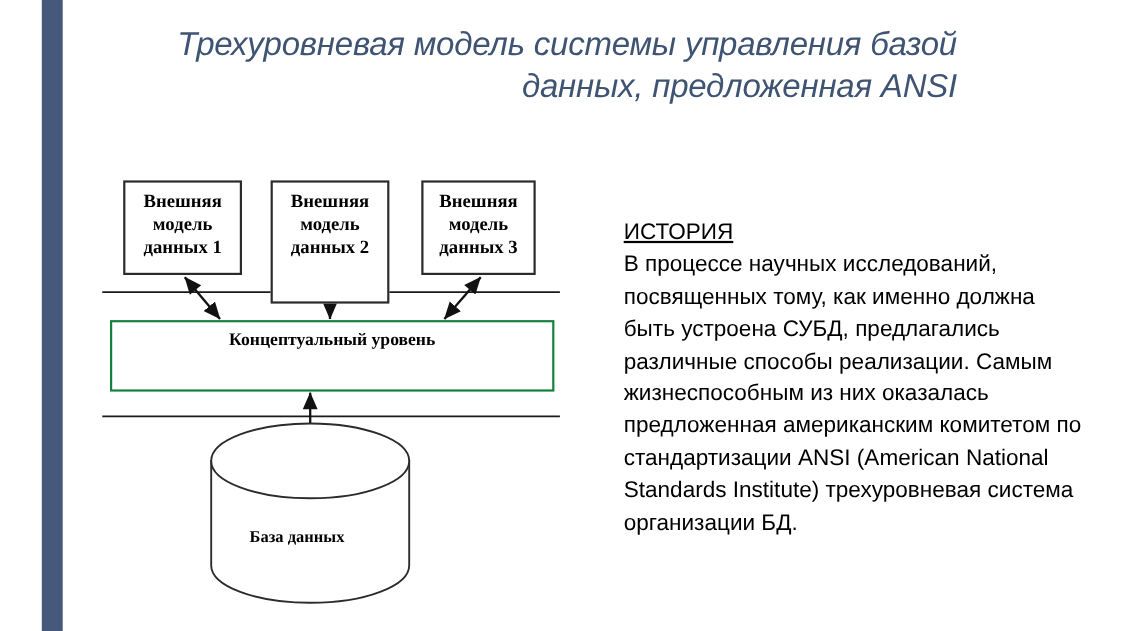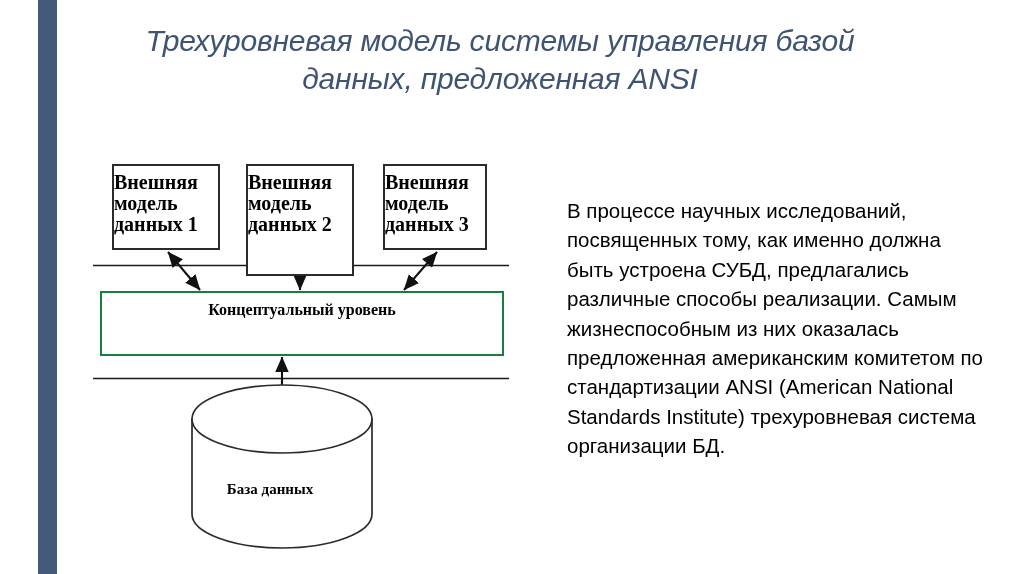--- a/index.html
+++ b/index.html
@@ -25,21 +25,21 @@
     height: 574px;
     background: #45597a;
   }
 
   
   #slide-title {
     position: absolute;
     left: 130px;
     top: 22px;
     width: 740px;
-    text-align: center;
+    text-align: right;
     font-style: italic;
     font-size: 30px;
     line-height: 38px;
     color: #3f5372;
     font-family: "Liberation Sans", sans-serif;
     letter-spacing: -0.2px;
   }
 
   
   #diagram {
@@ -53,24 +53,24 @@
     display: block;
   }
 
   .ext-box {
     position: absolute;
     border: 2px solid #2b2b2b;
     background: #ffffff;
     box-sizing: border-box;
     font-family: "Liberation Serif", serif;
     font-weight: bold;
-    font-size: 20px;
+    font-size: 17px;
     line-height: 21px;
     color: #000000;
-    text-align: left;
+    text-align: center;
     padding-top: 6px;
   }
   #ext-box-1 { left: 112px; top: 164px; width: 108px; height: 86px; }
   #ext-box-2 { left: 246px; top: 164px; width: 108px; height: 112px; }
   #ext-box-3 { left: 383px; top: 164px; width: 104px; height: 86px; }
 
   #conceptual-box {
     position: absolute;
     left: 100px;
     top: 291px;
@@ -158,14 +158,15 @@
   <div class="ext-box" id="ext-box-1">Внешняя модель данных 1</div>
   <div class="ext-box" id="ext-box-2">Внешняя модель данных 2</div>
   <div class="ext-box" id="ext-box-3">Внешняя модель данных 3</div>
 
   <div id="conceptual-box">Концептуальный уровень</div>
 
   <div id="db-label">База данных</div>
 </div>
 
 <div id="body-text">
+  <span id="body-heading">ИСТОРИЯ</span>
   <span id="body-paragraph">В процессе научных исследований, посвященных тому, как именно должна быть устроена СУБД, предлагались различные способы реализации. Самым жизнеспособным из них оказалась предложенная американским комитетом по стандартизации ANSI (American National Standards Institute) трехуровневая система организации БД.</span>
 </div>
 
 </body></html>

